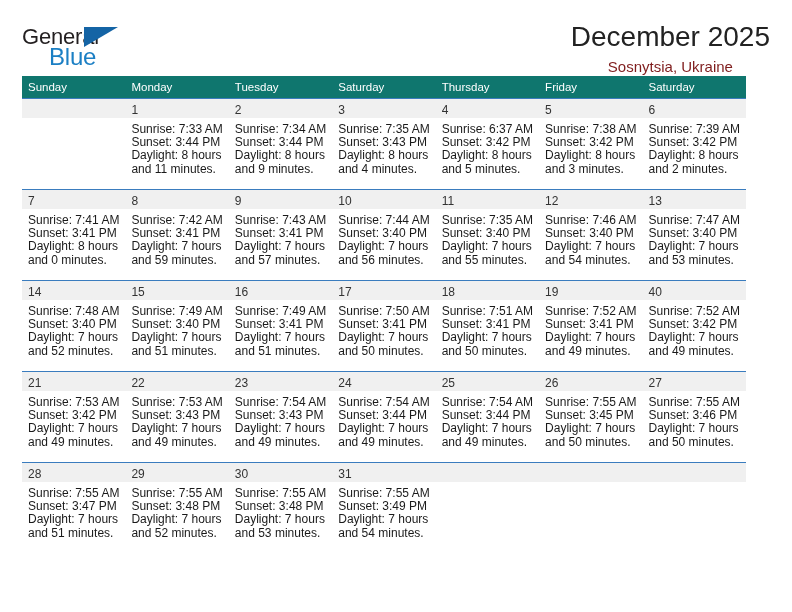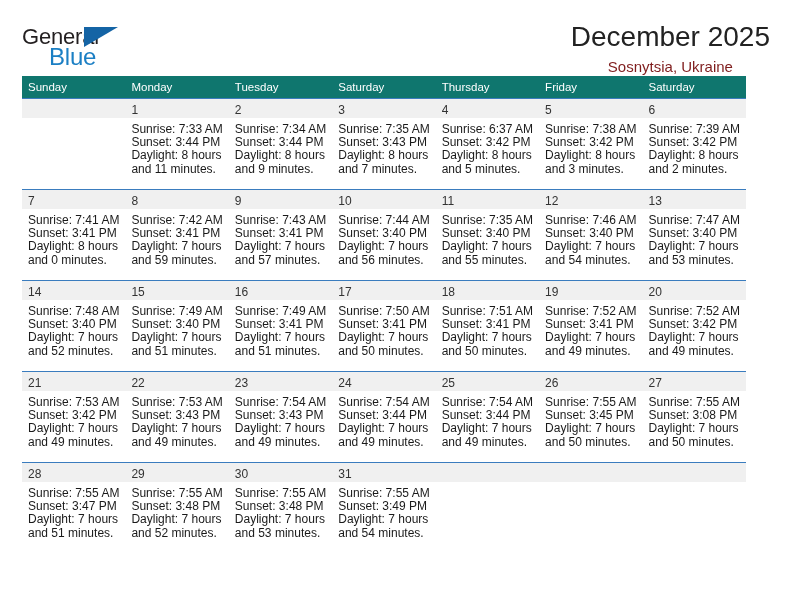--- a/index.html
+++ b/index.html
@@ -197,21 +197,21 @@
               </div>
             </div>
           </td>
           <td>
             <div class="cell">
               <div class="daynum">3</div>
               <div class="details">
                 <div>Sunrise: 7:35 AM</div>
                 <div>Sunset: 3:43 PM</div>
                 <div>Daylight: 8 hours</div>
-                <div>and 7 minutes.</div>
+                <div>and 4 minutes.</div>
               </div>
             </div>
           </td>
           <td>
             <div class="cell">
               <div class="daynum">4</div>
               <div class="details">
                 <div>Sunrise: 6:37 AM</div>
                 <div>Sunset: 3:42 PM</div>
                 <div>Daylight: 8 hours</div>
@@ -383,21 +383,21 @@
               <div class="details">
                 <div>Sunrise: 7:52 AM</div>
                 <div>Sunset: 3:41 PM</div>
                 <div>Daylight: 7 hours</div>
                 <div>and 49 minutes.</div>
               </div>
             </div>
           </td>
           <td>
             <div class="cell">
-              <div class="daynum">20</div>
+              <div class="daynum">40</div>
               <div class="details">
                 <div>Sunrise: 7:52 AM</div>
                 <div>Sunset: 3:42 PM</div>
                 <div>Daylight: 7 hours</div>
                 <div>and 49 minutes.</div>
               </div>
             </div>
           </td>
         </tr>
         <tr class="week-row">
@@ -465,21 +465,21 @@
                 <div>Daylight: 7 hours</div>
                 <div>and 50 minutes.</div>
               </div>
             </div>
           </td>
           <td>
             <div class="cell">
               <div class="daynum">27</div>
               <div class="details">
                 <div>Sunrise: 7:55 AM</div>
-                <div>Sunset: 3:08 PM</div>
+                <div>Sunset: 3:46 PM</div>
                 <div>Daylight: 7 hours</div>
                 <div>and 50 minutes.</div>
               </div>
             </div>
           </td>
         </tr>
         <tr class="week-row">
           <td>
             <div class="cell">
               <div class="daynum">28</div>

